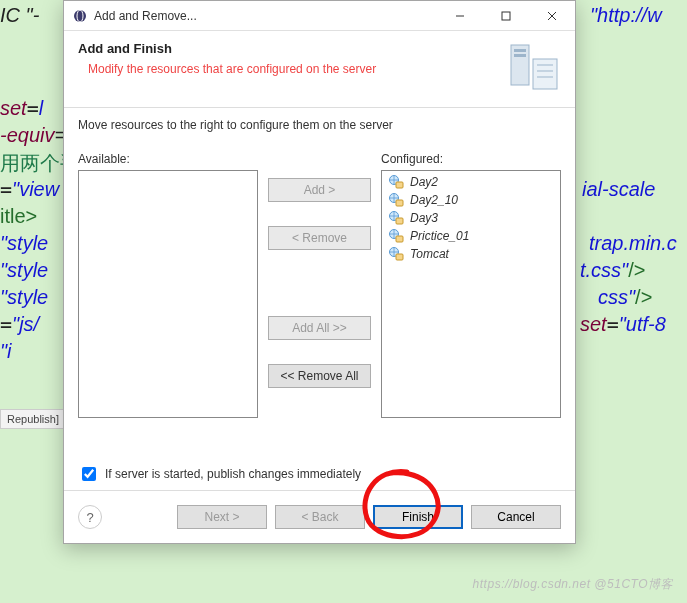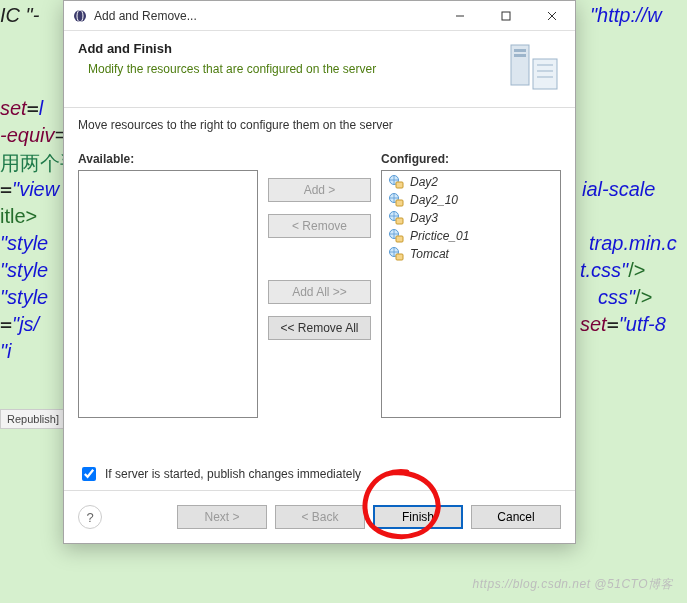--- a/index.html
+++ b/index.html
@@ -15,29 +15,29 @@
   .titlebar { height:30px; display:flex; align-items:center; padding:0 0 0 8px; font-size:12px; background:#fff; border-bottom:1px solid #e0e0e0; }
   .titlebar-icon { width:16px; height:16px; margin-right:6px; display:inline-flex; }
   .titlebar-title { flex:1; color:#333; }
   .win-btns { display:flex; height:100%; }
   .win-btn { width:46px; display:flex; align-items:center; justify-content:center; color:#333; }
   .win-btn svg { width:10px; height:10px; }
 
   .header { display:flex; padding:10px 14px 14px 14px; border-bottom:1px solid #ddd; background:#fff; }
   .header-text { flex:1; }
   .header-title { font-weight:bold; font-size:13px; color:#222; margin-bottom:6px; }
-  .header-desc  { font-size:12px; color:#4d7c0f; padding-left:10px; }
+  .header-desc  { font-size:12px; color:#ef4444; padding-left:10px; }
   .header-graphic { width:56px; height:52px; }
 
   .body { flex:1; padding:10px 14px 6px 14px; font-size:12px; color:#333; display:flex; flex-direction:column; }
   .instr { font-size:12px; margin-bottom:20px; }
   .cols { flex:1; display:flex; gap:10px; }
-  .col-label { font-size:12px; margin-bottom:4px;font-weight:bold; }
+  .col-label { font-size:12px; margin-bottom:4px; }
   .listbox { border:1px solid #888; background:#fff; width:180px; height:248px; overflow:auto; padding:2px; }
-  .mid-btns { display:flex; flex-direction:column; gap:12px; padding-top:26px; width:104px; }
+  .mid-btns { display:flex; flex-direction:column; gap:24px; padding-top:26px; width:104px; }
   .btn { height:24px; font-size:12px; background:#e1e1e1; border:1px solid #adadad; color:#333; cursor:default; }
   .btn:disabled { color:#9a9a9a; background:#e9e9e9; }
   .cfg-item { display:flex; align-items:center; gap:6px; padding:1px 4px; font-size:12px; font-style:italic; color:#333; }
   .cfg-item svg { width:16px; height:16px; flex:none; }
 
   .chkrow { display:flex; align-items:center; gap:6px; margin-top:8px; font-size:12px; }
   .chkrow input { width:14px; height:14px; }
 
   .footer { border-top:1px solid #ddd; padding:14px; display:flex; align-items:center; gap:8px; }
   .help { width:24px; height:24px; border:1px solid #ccc; border-radius:50%; display:flex; align-items:center; justify-content:center; color:#666; font-size:13px; margin-right:auto; }

